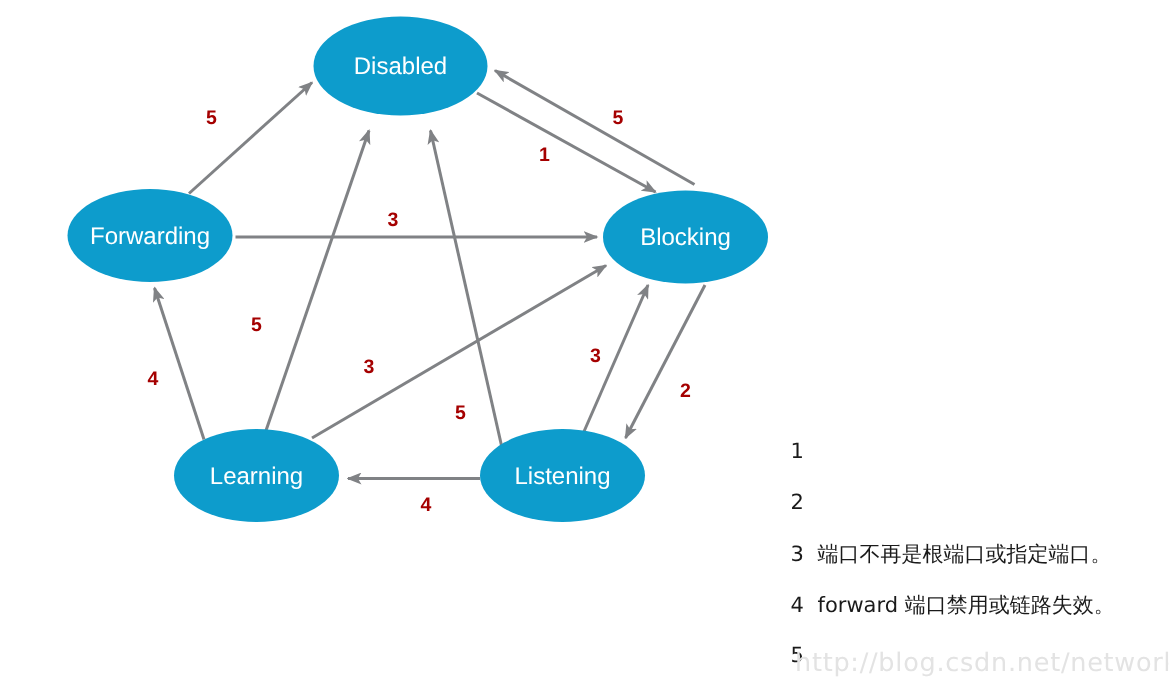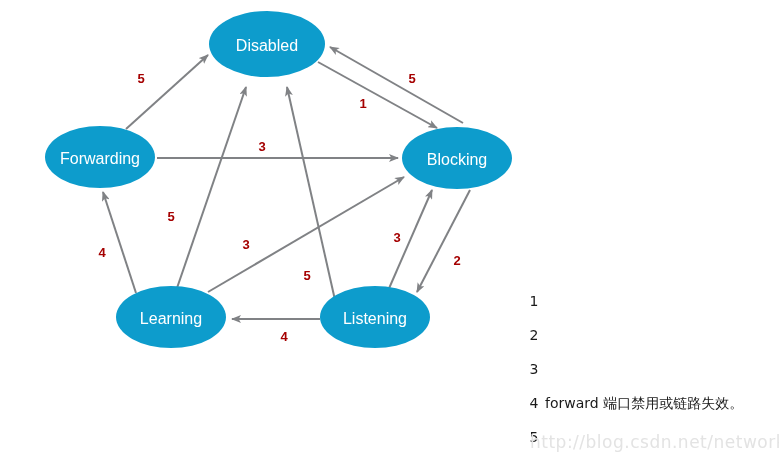--- a/index.html
+++ b/index.html
@@ -7,21 +7,20 @@
     padding: 0;
     background: #ffffff;
   }
   #root {
     position: relative;
     width: 779px;
     height: 462px;
     background: #ffffff;
     overflow: hidden;
     font-family: "Liberation Sans", "DejaVu Sans", sans-serif;
-    text-align: center;
   }
   #diagram-svg {
     position: absolute;
     left: 0;
     top: 0;
     width: 779px;
     height: 462px;
   }
   .node-label {
     fill: #ffffff;
@@ -140,20 +139,21 @@
 
   <div id="legend">
       <div class="legend-row">
         <span class="legend-num">1</span>
       </div>
       <div class="legend-row">
         <span class="legend-num">2</span>
       </div>
       <div class="legend-row">
         <span class="legend-num">3</span>
+        <span class="legend-text">端口不再是根端口或指定端口。</span>
       </div>
       <div class="legend-row">
         <span class="legend-num">4</span>
         <span class="legend-text"> forward 端口禁用或链路失效。</span>
       </div>
       <div class="legend-row">
         <span class="legend-num">5</span>
       </div>
     </div>
 

